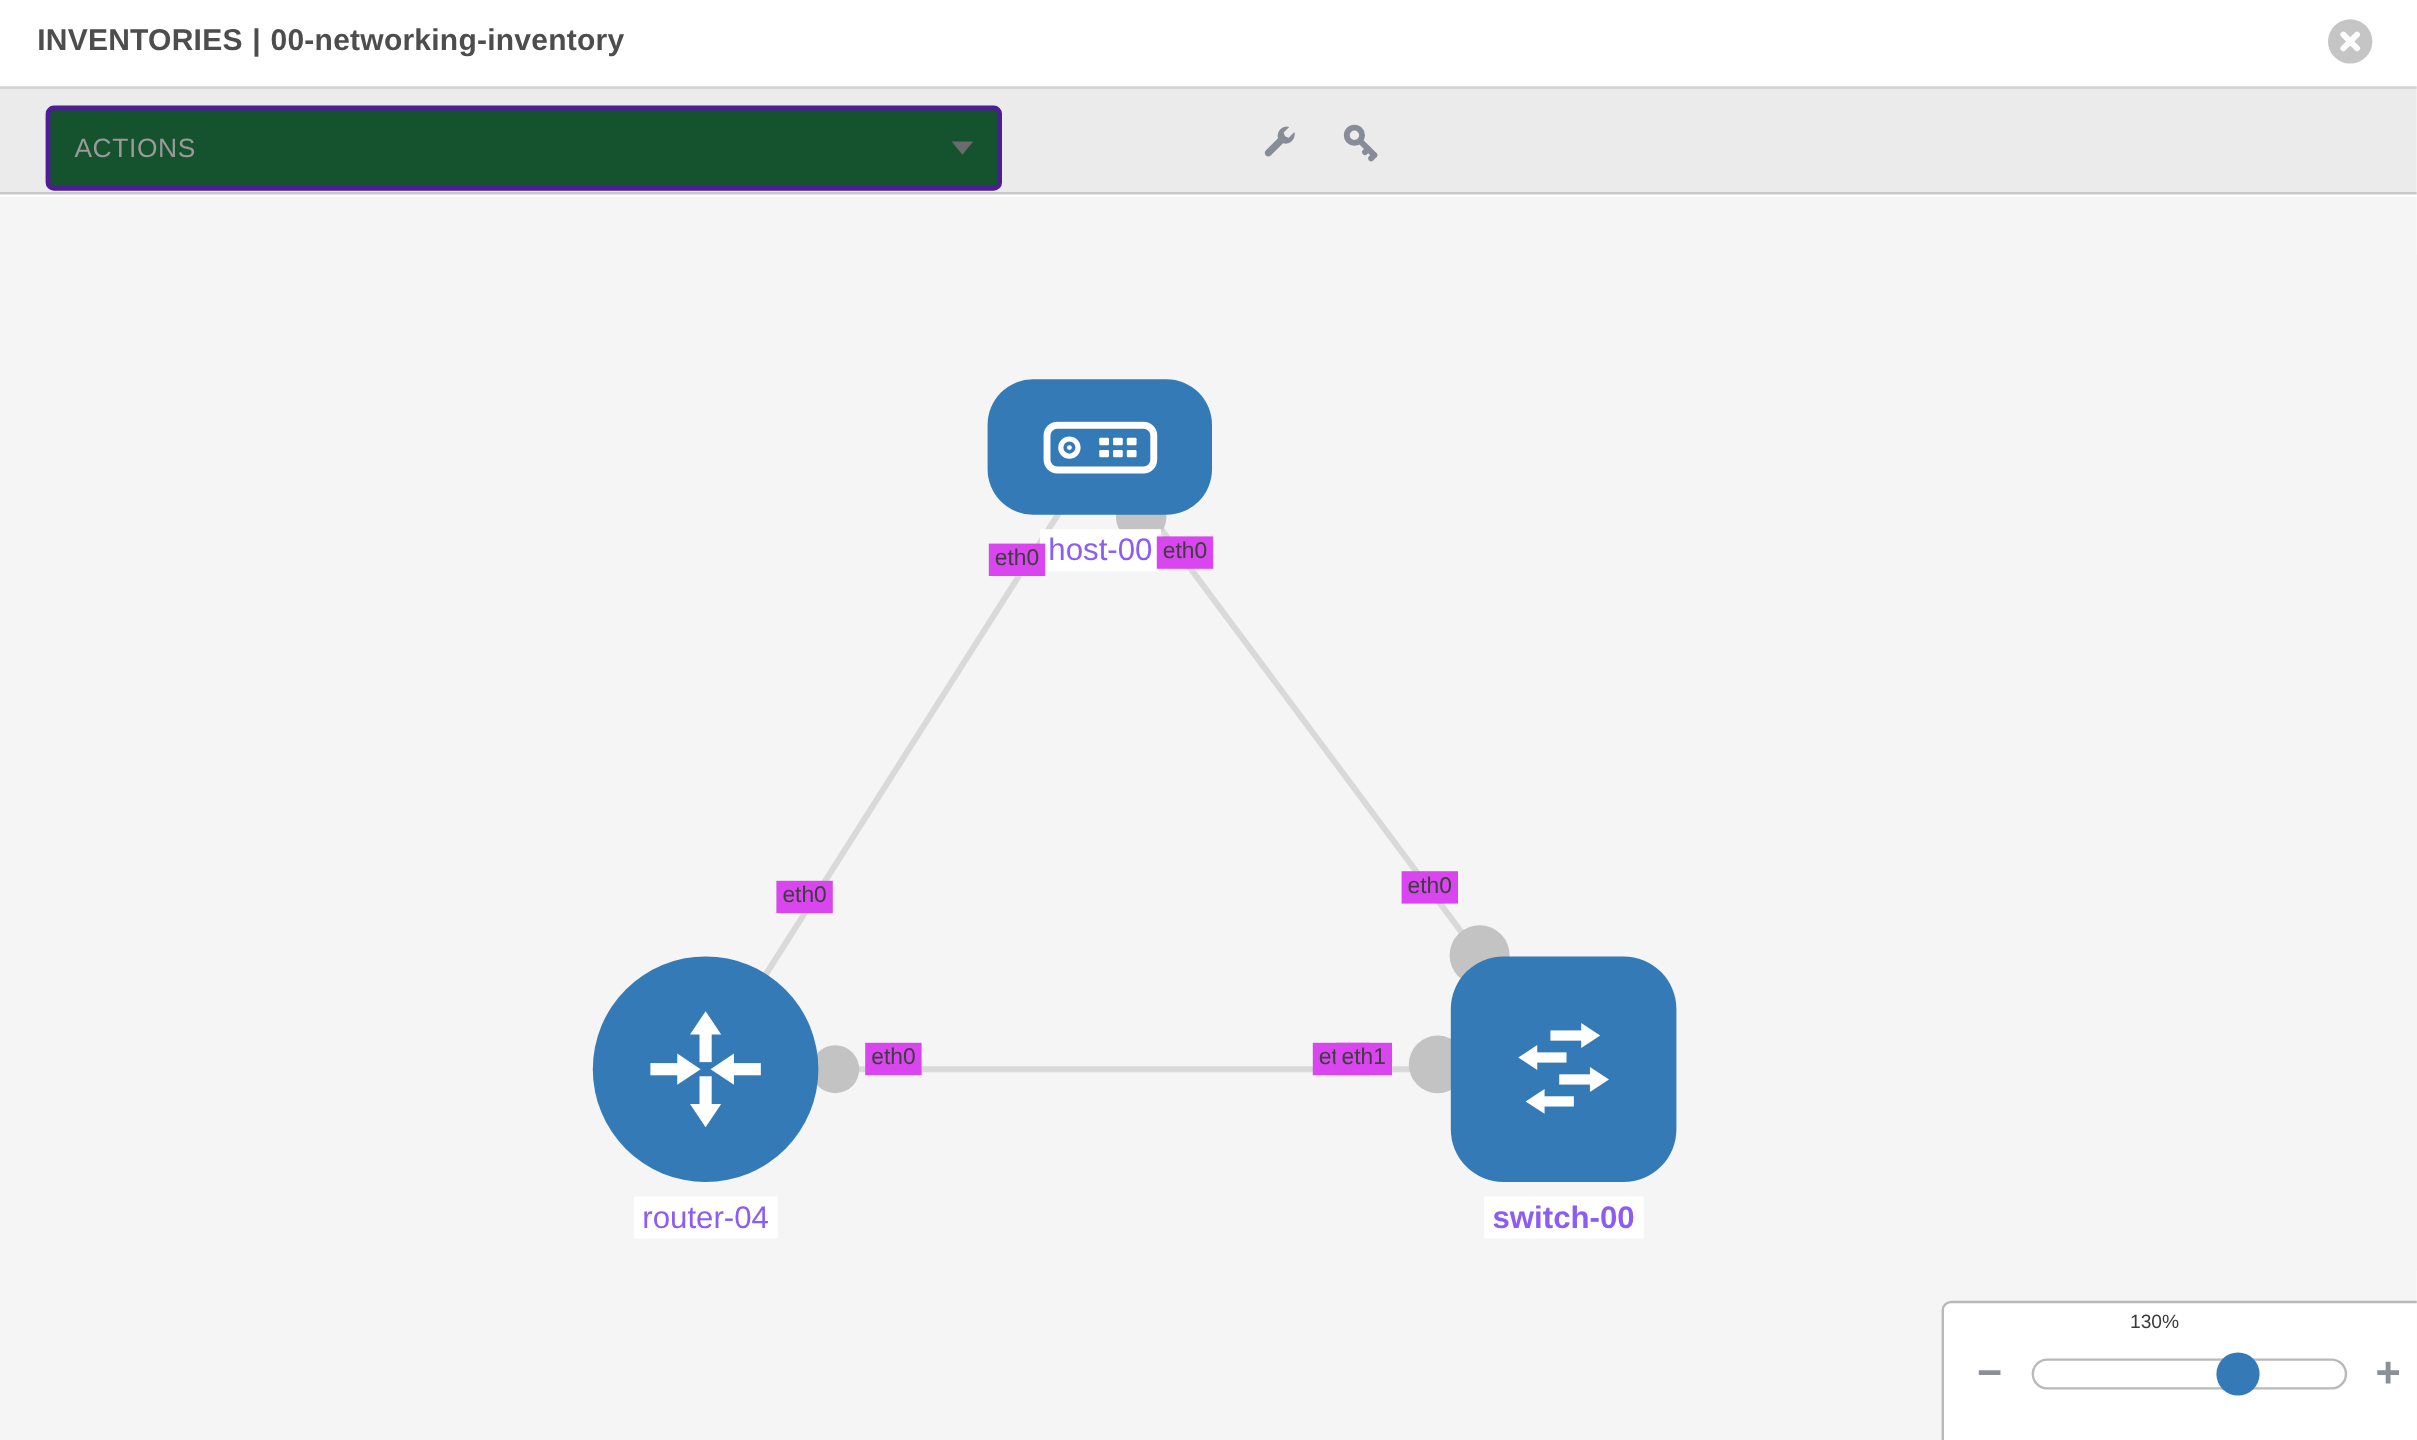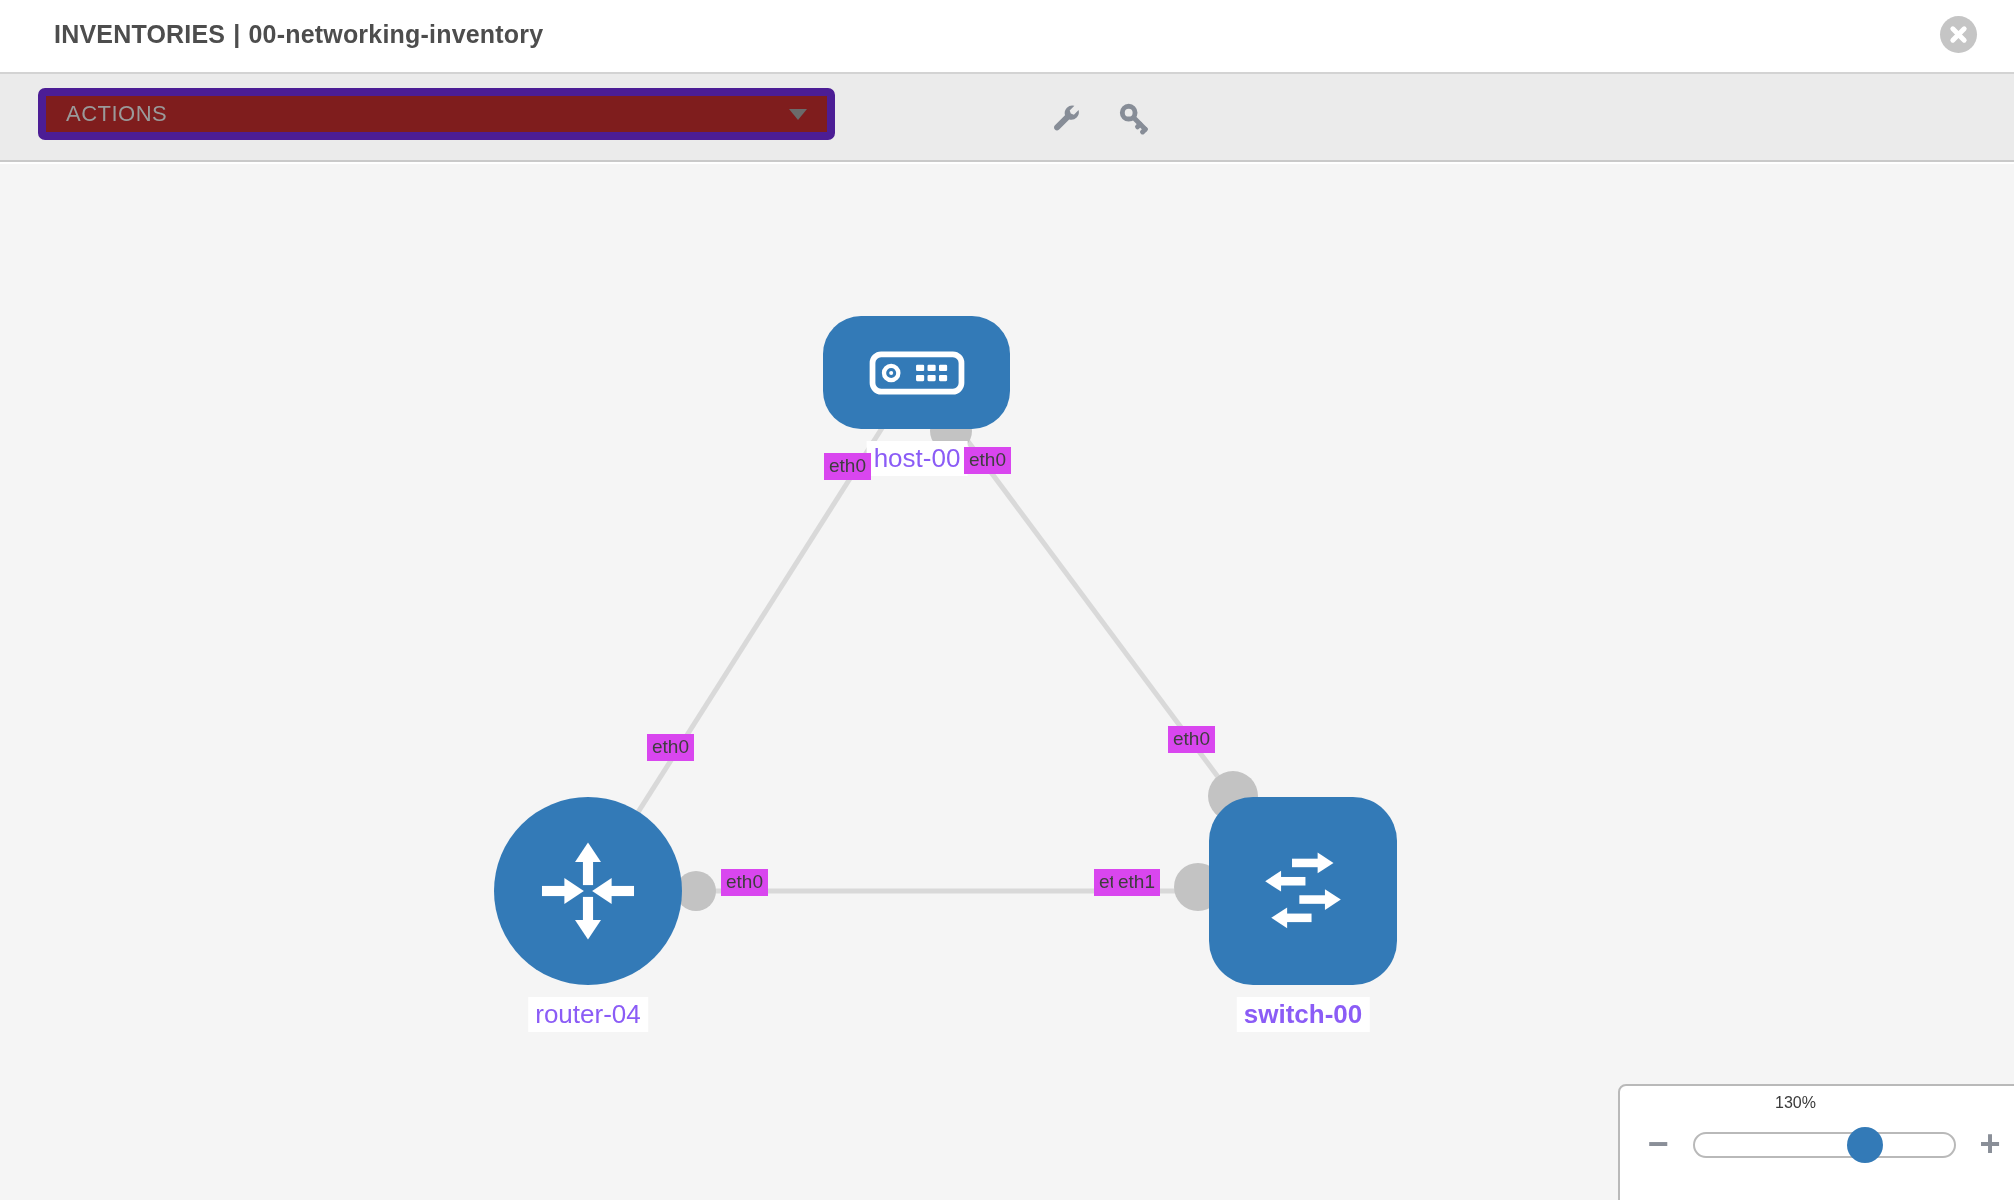--- a/index.html
+++ b/index.html
@@ -2,30 +2,30 @@
 <html><head>
 <meta charset="utf-8">
 <style>
   * { margin:0; padding:0; box-sizing:border-box; }
   html,body { width:2014px; height:1200px; overflow:hidden; background:#fff;
               font-family:"Liberation Sans", sans-serif; }
   #app { position:relative; width:2014px; height:1200px; background:#fff; }
 
   
   .header { position:absolute; left:0; top:0; width:2014px; height:72px; background:#fff; }
-  .title { position:absolute; left:54px; top:20px; font-size:25px; font-weight:bold; color:#4d4d4d; letter-spacing:0.2px; }
+  .title { position:absolute; left:31px; top:20px; font-size:25px; font-weight:bold; color:#4d4d4d; letter-spacing:0.2px; }
   .title .sep { margin:0 8px; color:#4d4d4d; }
   .close-btn { position:absolute; left:1940px; top:16px; width:37px; height:37px; border-radius:50%;
                background:#c5c5c5; display:flex; align-items:center; justify-content:center; cursor:pointer; }
 
   
   .toolbar { position:absolute; left:0; top:72px; width:2014px; height:90px; background:#ebebeb;
              border-top:2px solid #d3d3d3; border-bottom:2px solid #c9c9c9; }
-  .select-box { position:absolute; top:14px; height:52px; background:#7f1d1d;
-                border:8px solid #4c1d95; border-radius:7px; display:flex; align-items:center;
+  .select-box { position:absolute; top:14px; height:71px; background:#14532d;
+                border:4px solid #4c1d95; border-radius:7px; display:flex; align-items:center;
                 padding:0 20px; cursor:pointer; }
   .select-box .sel-label { font-size:22px; color:#9a9a9a; letter-spacing:0.5px; flex:1; }
   .caret { width:0; height:0; border-left:9px solid transparent; border-right:9px solid transparent;
            border-top:11px solid #6b6b6b; margin-left:12px; }
   .tool-icon { position:absolute; top:25px; width:38px; height:38px; display:flex;
                align-items:center; justify-content:center; cursor:pointer; }
 
   
   .canvas { position:absolute; left:0; top:164px; width:2014px; height:1036px; background:#f5f5f5; }
   .links-svg { position:absolute; left:0; top:0; }

